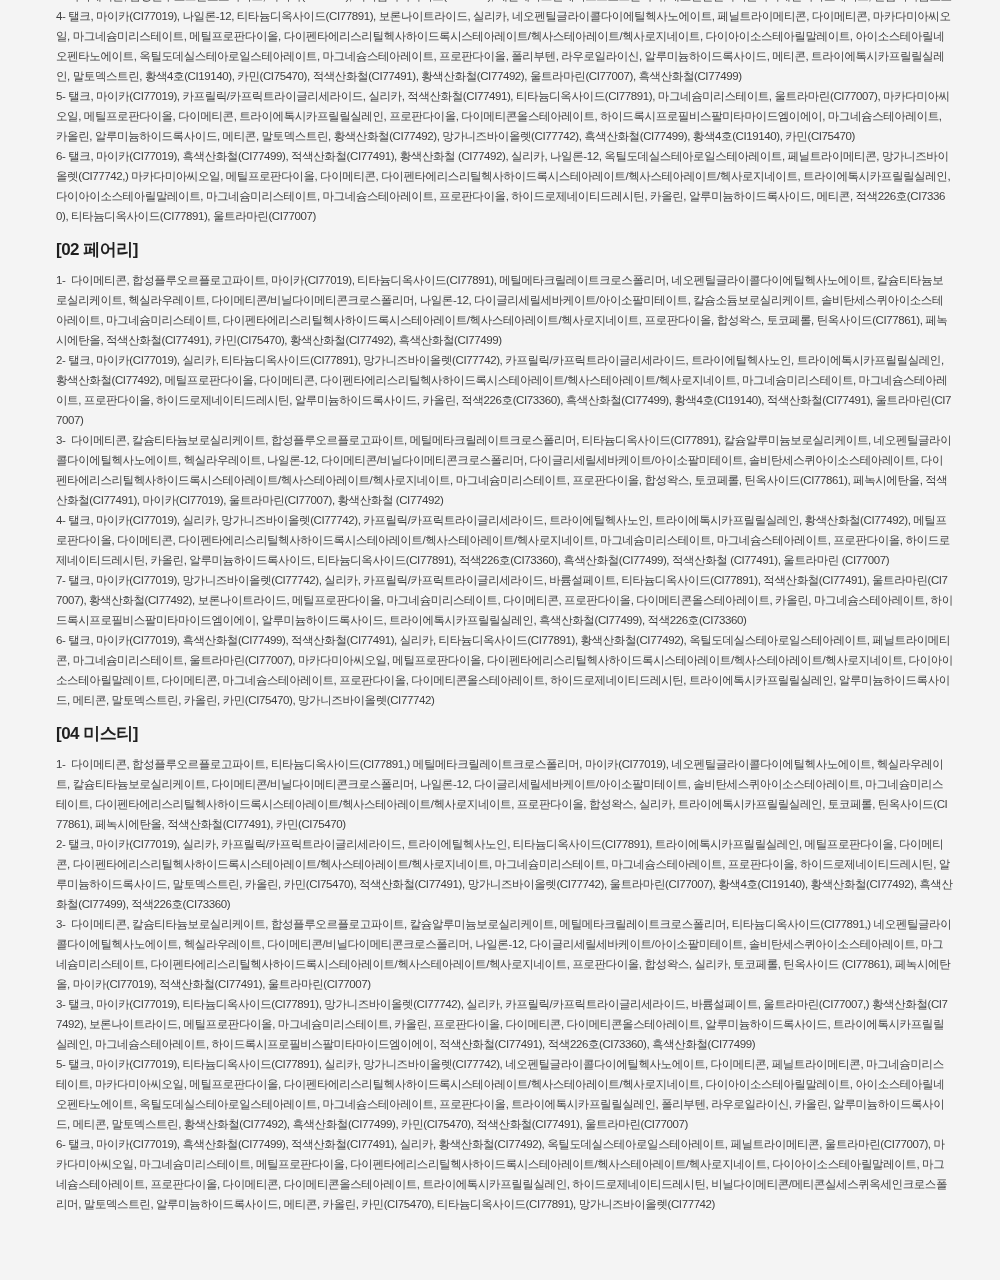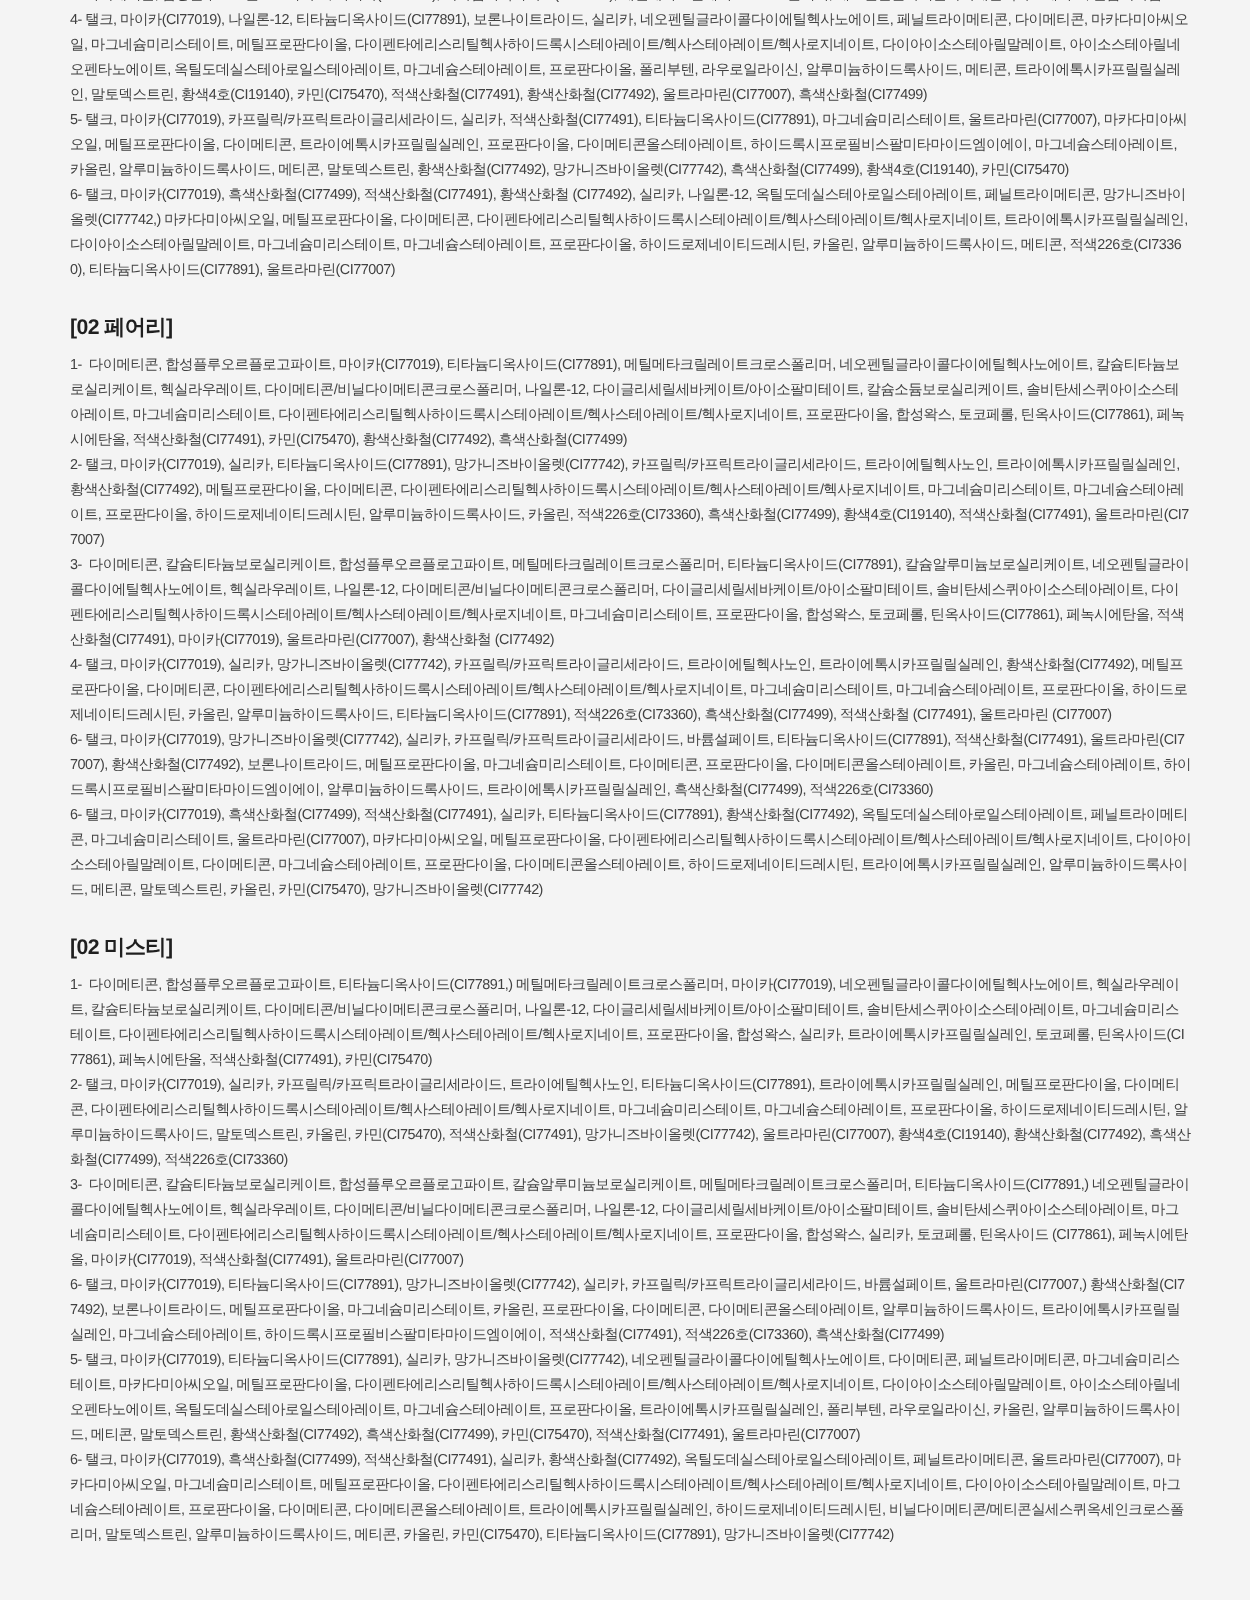--- a/index.html
+++ b/index.html
@@ -32,21 +32,21 @@
     margin-top: -14px;
     white-space: pre-wrap;
     word-break: break-all;
   }
   p.item {
     margin: 0;
     white-space: pre-wrap;
     word-break: break-all;
   }
   h2.hdr {
-    margin: 24px 0 8px 0;
+    margin: 12px 0 8px 0;
     font-size: 17px;
     line-height: 24px;
     font-weight: bold;
     color: #1f1f1f;
     letter-spacing: -0.5px;
   }
 </style>
 </head>
 <body>
 
@@ -57,24 +57,24 @@
   </div>
   <p class="item">4- 탤크, 마이카(CI77019), 나일론-12, 티타늄디옥사이드(CI77891), 보론나이트라이드, 실리카, 네오펜틸글라이콜다이에틸헥사노에이트, 페닐트라이메티콘, 다이메티콘, 마카다미아씨오일, 마그네슘미리스테이트, 메틸프로판다이올, 다이펜타에리스리틸헥사하이드록시스테아레이트/헥사스테아레이트/헥사로지네이트, 다이아이소스테아릴말레이트, 아이소스테아릴네오펜타노에이트, 옥틸도데실스테아로일스테아레이트, 마그네슘스테아레이트, 프로판다이올, 폴리부텐, 라우로일라이신, 알루미늄하이드록사이드, 메티콘, 트라이에톡시카프릴릴실레인, 말토덱스트린, 황색4호(CI19140), 카민(CI75470), 적색산화철(CI77491), 황색산화철(CI77492), 울트라마린(CI77007), 흑색산화철(CI77499)</p>
   <p class="item">5- 탤크, 마이카(CI77019), 카프릴릭/카프릭트라이글리세라이드, 실리카, 적색산화철(CI77491), 티타늄디옥사이드(CI77891), 마그네슘미리스테이트, 울트라마린(CI77007), 마카다미아씨오일, 메틸프로판다이올, 다이메티콘, 트라이에톡시카프릴릴실레인, 프로판다이올, 다이메티콘올스테아레이트, 하이드록시프로필비스팔미타마이드엠이에이, 마그네슘스테아레이트, 카올린, 알루미늄하이드록사이드, 메티콘, 말토덱스트린, 황색산화철(CI77492), 망가니즈바이올렛(CI77742), 흑색산화철(CI77499), 황색4호(CI19140), 카민(CI75470)</p>
   <p class="item">6- 탤크, 마이카(CI77019), 흑색산화철(CI77499), 적색산화철(CI77491), 황색산화철 (CI77492), 실리카, 나일론-12, 옥틸도데실스테아로일스테아레이트, 페닐트라이메티콘, 망가니즈바이올렛(CI77742,) 마카다미아씨오일, 메틸프로판다이올, 다이메티콘, 다이펜타에리스리틸헥사하이드록시스테아레이트/헥사스테아레이트/헥사로지네이트, 트라이에톡시카프릴릴실레인, 다이아이소스테아릴말레이트, 마그네슘미리스테이트, 마그네슘스테아레이트, 프로판다이올, 하이드로제네이티드레시틴, 카올린, 알루미늄하이드록사이드, 메티콘, 적색226호(CI73360), 티타늄디옥사이드(CI77891), 울트라마린(CI77007)</p>
 
   <h2 class="hdr">[02 페어리]</h2>
   <p class="item">1-  다이메티콘, 합성플루오르플로고파이트, 마이카(CI77019), 티타늄디옥사이드(CI77891), 메틸메타크릴레이트크로스폴리머, 네오펜틸글라이콜다이에틸헥사노에이트, 칼슘티타늄보로실리케이트, 헥실라우레이트, 다이메티콘/비닐다이메티콘크로스폴리머, 나일론-12, 다이글리세릴세바케이트/아이소팔미테이트, 칼슘소듐보로실리케이트, 솔비탄세스퀴아이소스테아레이트, 마그네슘미리스테이트, 다이펜타에리스리틸헥사하이드록시스테아레이트/헥사스테아레이트/헥사로지네이트, 프로판다이올, 합성왁스, 토코페롤, 틴옥사이드(CI77861), 페녹시에탄올, 적색산화철(CI77491), 카민(CI75470), 황색산화철(CI77492), 흑색산화철(CI77499)</p>
   <p class="item">2- 탤크, 마이카(CI77019), 실리카, 티타늄디옥사이드(CI77891), 망가니즈바이올렛(CI77742), 카프릴릭/카프릭트라이글리세라이드, 트라이에틸헥사노인, 트라이에톡시카프릴릴실레인, 황색산화철(CI77492), 메틸프로판다이올, 다이메티콘, 다이펜타에리스리틸헥사하이드록시스테아레이트/헥사스테아레이트/헥사로지네이트, 마그네슘미리스테이트, 마그네슘스테아레이트, 프로판다이올, 하이드로제네이티드레시틴, 알루미늄하이드록사이드, 카올린, 적색226호(CI73360), 흑색산화철(CI77499), 황색4호(CI19140), 적색산화철(CI77491), 울트라마린(CI77007)</p>
   <p class="item">3-  다이메티콘, 칼슘티타늄보로실리케이트, 합성플루오르플로고파이트, 메틸메타크릴레이트크로스폴리머, 티타늄디옥사이드(CI77891), 칼슘알루미늄보로실리케이트, 네오펜틸글라이콜다이에틸헥사노에이트, 헥실라우레이트, 나일론-12, 다이메티콘/비닐다이메티콘크로스폴리머, 다이글리세릴세바케이트/아이소팔미테이트, 솔비탄세스퀴아이소스테아레이트, 다이펜타에리스리틸헥사하이드록시스테아레이트/헥사스테아레이트/헥사로지네이트, 마그네슘미리스테이트, 프로판다이올, 합성왁스, 토코페롤, 틴옥사이드(CI77861), 페녹시에탄올, 적색산화철(CI77491), 마이카(CI77019), 울트라마린(CI77007), 황색산화철 (CI77492)</p>
   <p class="item">4- 탤크, 마이카(CI77019), 실리카, 망가니즈바이올렛(CI77742), 카프릴릭/카프릭트라이글리세라이드, 트라이에틸헥사노인, 트라이에톡시카프릴릴실레인, 황색산화철(CI77492), 메틸프로판다이올, 다이메티콘, 다이펜타에리스리틸헥사하이드록시스테아레이트/헥사스테아레이트/헥사로지네이트, 마그네슘미리스테이트, 마그네슘스테아레이트, 프로판다이올, 하이드로제네이티드레시틴, 카올린, 알루미늄하이드록사이드, 티타늄디옥사이드(CI77891), 적색226호(CI73360), 흑색산화철(CI77499), 적색산화철 (CI77491), 울트라마린 (CI77007)</p>
-  <p class="item">6- 탤크, 마이카(CI77019), 망가니즈바이올렛(CI77742), 실리카, 카프릴릭/카프릭트라이글리세라이드, 바륨설페이트, 티타늄디옥사이드(CI77891), 적색산화철(CI77491), 울트라마린(CI77007), 황색산화철(CI77492), 보론나이트라이드, 메틸프로판다이올, 마그네슘미리스테이트, 다이메티콘, 프로판다이올, 다이메티콘올스테아레이트, 카올린, 마그네슘스테아레이트, 하이드록시프로필비스팔미타마이드엠이에이, 알루미늄하이드록사이드, 트라이에톡시카프릴릴실레인, 흑색산화철(CI77499), 적색226호(CI73360)</p>
+  <p class="item">7- 탤크, 마이카(CI77019), 망가니즈바이올렛(CI77742), 실리카, 카프릴릭/카프릭트라이글리세라이드, 바륨설페이트, 티타늄디옥사이드(CI77891), 적색산화철(CI77491), 울트라마린(CI77007), 황색산화철(CI77492), 보론나이트라이드, 메틸프로판다이올, 마그네슘미리스테이트, 다이메티콘, 프로판다이올, 다이메티콘올스테아레이트, 카올린, 마그네슘스테아레이트, 하이드록시프로필비스팔미타마이드엠이에이, 알루미늄하이드록사이드, 트라이에톡시카프릴릴실레인, 흑색산화철(CI77499), 적색226호(CI73360)</p>
   <p class="item">6- 탤크, 마이카(CI77019), 흑색산화철(CI77499), 적색산화철(CI77491), 실리카, 티타늄디옥사이드(CI77891), 황색산화철(CI77492), 옥틸도데실스테아로일스테아레이트, 페닐트라이메티콘, 마그네슘미리스테이트, 울트라마린(CI77007), 마카다미아씨오일, 메틸프로판다이올, 다이펜타에리스리틸헥사하이드록시스테아레이트/헥사스테아레이트/헥사로지네이트, 다이아이소스테아릴말레이트, 다이메티콘, 마그네슘스테아레이트, 프로판다이올, 다이메티콘올스테아레이트, 하이드로제네이티드레시틴, 트라이에톡시카프릴릴실레인, 알루미늄하이드록사이드, 메티콘, 말토덱스트린, 카올린, 카민(CI75470), 망가니즈바이올렛(CI77742)</p>
 
-  <h2 class="hdr">[02 미스티]</h2>
+  <h2 class="hdr">[04 미스티]</h2>
   <p class="item">1-  다이메티콘, 합성플루오르플로고파이트, 티타늄디옥사이드(CI77891,) 메틸메타크릴레이트크로스폴리머, 마이카(CI77019), 네오펜틸글라이콜다이에틸헥사노에이트, 헥실라우레이트, 칼슘티타늄보로실리케이트, 다이메티콘/비닐다이메티콘크로스폴리머, 나일론-12, 다이글리세릴세바케이트/아이소팔미테이트, 솔비탄세스퀴아이소스테아레이트, 마그네슘미리스테이트, 다이펜타에리스리틸헥사하이드록시스테아레이트/헥사스테아레이트/헥사로지네이트, 프로판다이올, 합성왁스, 실리카, 트라이에톡시카프릴릴실레인, 토코페롤, 틴옥사이드(CI77861), 페녹시에탄올, 적색산화철(CI77491), 카민(CI75470)</p>
   <p class="item">2- 탤크, 마이카(CI77019), 실리카, 카프릴릭/카프릭트라이글리세라이드, 트라이에틸헥사노인, 티타늄디옥사이드(CI77891), 트라이에톡시카프릴릴실레인, 메틸프로판다이올, 다이메티콘, 다이펜타에리스리틸헥사하이드록시스테아레이트/헥사스테아레이트/헥사로지네이트, 마그네슘미리스테이트, 마그네슘스테아레이트, 프로판다이올, 하이드로제네이티드레시틴, 알루미늄하이드록사이드, 말토덱스트린, 카올린, 카민(CI75470), 적색산화철(CI77491), 망가니즈바이올렛(CI77742), 울트라마린(CI77007), 황색4호(CI19140), 황색산화철(CI77492), 흑색산화철(CI77499), 적색226호(CI73360)</p>
   <p class="item">3-  다이메티콘, 칼슘티타늄보로실리케이트, 합성플루오르플로고파이트, 칼슘알루미늄보로실리케이트, 메틸메타크릴레이트크로스폴리머, 티타늄디옥사이드(CI77891,) 네오펜틸글라이콜다이에틸헥사노에이트, 헥실라우레이트, 다이메티콘/비닐다이메티콘크로스폴리머, 나일론-12, 다이글리세릴세바케이트/아이소팔미테이트, 솔비탄세스퀴아이소스테아레이트, 마그네슘미리스테이트, 다이펜타에리스리틸헥사하이드록시스테아레이트/헥사스테아레이트/헥사로지네이트, 프로판다이올, 합성왁스, 실리카, 토코페롤, 틴옥사이드 (CI77861), 페녹시에탄올, 마이카(CI77019), 적색산화철(CI77491), 울트라마린(CI77007)</p>
-  <p class="item">6- 탤크, 마이카(CI77019), 티타늄디옥사이드(CI77891), 망가니즈바이올렛(CI77742), 실리카, 카프릴릭/카프릭트라이글리세라이드, 바륨설페이트, 울트라마린(CI77007,) 황색산화철(CI77492), 보론나이트라이드, 메틸프로판다이올, 마그네슘미리스테이트, 카올린, 프로판다이올, 다이메티콘, 다이메티콘올스테아레이트, 알루미늄하이드록사이드, 트라이에톡시카프릴릴실레인, 마그네슘스테아레이트, 하이드록시프로필비스팔미타마이드엠이에이, 적색산화철(CI77491), 적색226호(CI73360), 흑색산화철(CI77499)</p>
+  <p class="item">3- 탤크, 마이카(CI77019), 티타늄디옥사이드(CI77891), 망가니즈바이올렛(CI77742), 실리카, 카프릴릭/카프릭트라이글리세라이드, 바륨설페이트, 울트라마린(CI77007,) 황색산화철(CI77492), 보론나이트라이드, 메틸프로판다이올, 마그네슘미리스테이트, 카올린, 프로판다이올, 다이메티콘, 다이메티콘올스테아레이트, 알루미늄하이드록사이드, 트라이에톡시카프릴릴실레인, 마그네슘스테아레이트, 하이드록시프로필비스팔미타마이드엠이에이, 적색산화철(CI77491), 적색226호(CI73360), 흑색산화철(CI77499)</p>
   <p class="item">5- 탤크, 마이카(CI77019), 티타늄디옥사이드(CI77891), 실리카, 망가니즈바이올렛(CI77742), 네오펜틸글라이콜다이에틸헥사노에이트, 다이메티콘, 페닐트라이메티콘, 마그네슘미리스테이트, 마카다미아씨오일, 메틸프로판다이올, 다이펜타에리스리틸헥사하이드록시스테아레이트/헥사스테아레이트/헥사로지네이트, 다이아이소스테아릴말레이트, 아이소스테아릴네오펜타노에이트, 옥틸도데실스테아로일스테아레이트, 마그네슘스테아레이트, 프로판다이올, 트라이에톡시카프릴릴실레인, 폴리부텐, 라우로일라이신, 카올린, 알루미늄하이드록사이드, 메티콘, 말토덱스트린, 황색산화철(CI77492), 흑색산화철(CI77499), 카민(CI75470), 적색산화철(CI77491), 울트라마린(CI77007)</p>
   <p class="item">6- 탤크, 마이카(CI77019), 흑색산화철(CI77499), 적색산화철(CI77491), 실리카, 황색산화철(CI77492), 옥틸도데실스테아로일스테아레이트, 페닐트라이메티콘, 울트라마린(CI77007), 마카다미아씨오일, 마그네슘미리스테이트, 메틸프로판다이올, 다이펜타에리스리틸헥사하이드록시스테아레이트/헥사스테아레이트/헥사로지네이트, 다이아이소스테아릴말레이트, 마그네슘스테아레이트, 프로판다이올, 다이메티콘, 다이메티콘올스테아레이트, 트라이에톡시카프릴릴실레인, 하이드로제네이티드레시틴, 비닐다이메티콘/메티콘실세스퀴옥세인크로스폴리머, 말토덱스트린, 알루미늄하이드록사이드, 메티콘, 카올린, 카민(CI75470), 티타늄디옥사이드(CI77891), 망가니즈바이올렛(CI77742)</p>
 
 </div>
 
 </body></html>

